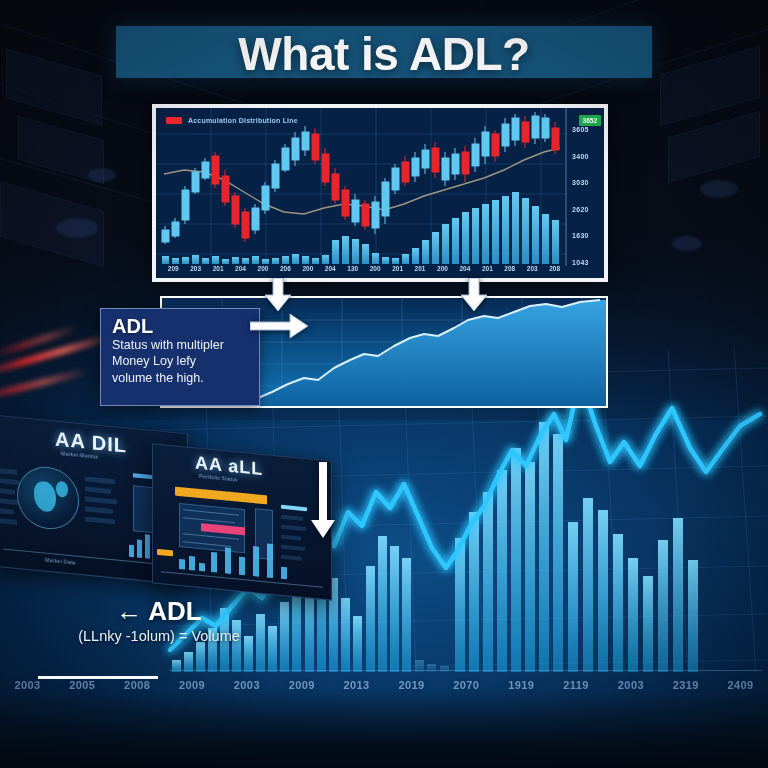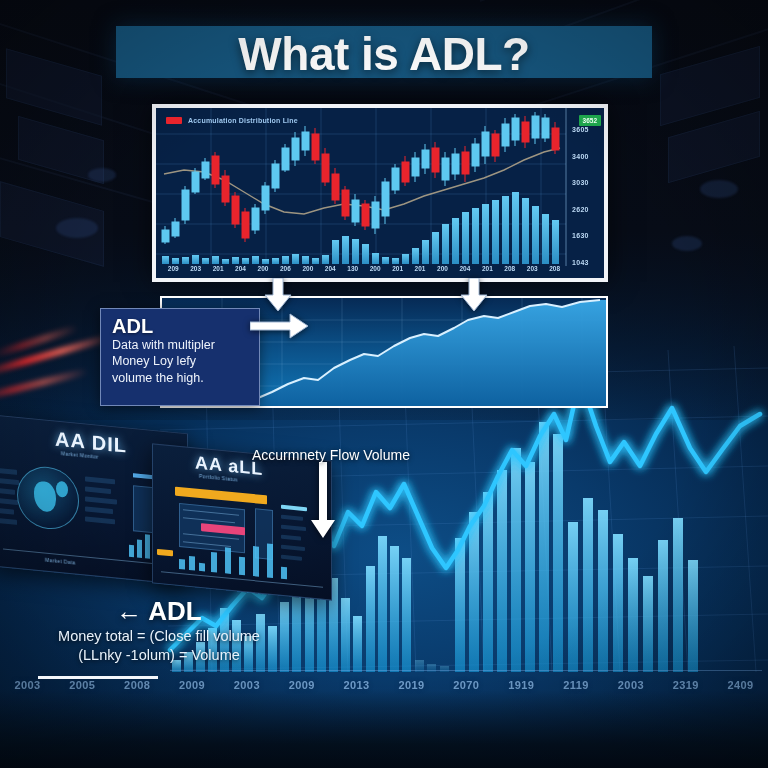--- a/index.html
+++ b/index.html
@@ -654,21 +654,21 @@
         <line x1="360" y1="0" x2="360" y2="110"></line>
         <line x1="420" y1="0" x2="420" y2="110"></line>
       </g>
       <path fill="url(#areaFill)" d="M96,100 L110,94 L126,86 L142,80 L156,82 L172,70 L188,62 L202,56 L216,58 L232,48 L248,40 L262,36 L276,38 L292,30 L306,22 L322,18 L336,20 L352,14 L368,8 L384,6 L400,9 L418,4 L438,2 L446,2 L446,110 L96,110 Z"></path>
       <polyline fill="none" stroke="#d9f0ff" stroke-width="2" stroke-linejoin="round" points="96,100 110,94 126,86 142,80 156,82 172,70 188,62 202,56 216,58 232,48 248,40 262,36 276,38 292,30 306,22 322,18 336,20 352,14 368,8 384,6 400,9 418,4 438,2"></polyline>
     </svg>
   </div>
 
   <div class="adl-box">
     <div class="h">ADL</div>
-    <div class="l">Data with multipler</div>
+    <div class="l">Status with multipler</div>
     <div class="l">Money Loy lefy</div>
     <div class="l">volume the high.</div>
   </div>
 
   <div class="arrow" style="left:262px; top:278px;">
     <svg width="32" height="34" viewBox="0 0 32 34">
       <path d="M11 0 h10 v17 h8 L16 33 L3 17 h8 Z" fill="#ffffff" stroke="#9fb6d4" stroke-width="1"></path>
     </svg>
   </div>
   <div class="arrow" style="left:458px; top:278px;">
@@ -740,28 +740,26 @@
     <div class="mon-bar" style="left:46px; top:114px; width:6px; height:8px;"></div>
     <div class="mon-bar" style="left:58px; top:102px; width:6px; height:20px;"></div>
     <div class="mon-bar" style="left:72px; top:96px; width:6px; height:26px;"></div>
     <div class="mon-bar" style="left:86px; top:104px; width:6px; height:18px;"></div>
     <div class="mon-bar" style="left:100px; top:92px; width:6px; height:30px;"></div>
     <div class="mon-bar" style="left:114px; top:88px; width:6px; height:34px;"></div>
     <div class="mon-bar" style="left:128px; top:110px; width:6px; height:12px;"></div>
     <div class="mon-line" style="left:8px; top:126px; width:162px;"></div>
   </div>
 
-  <div class="afv-label">Accurmnety Flow Volume</div>
 
   <div class="formula-wrap">
     <div class="formula-head">
       <span>←</span>
       <span>ADL</span>
     </div>
-    <div class="formula-line">Money total = (Close fill volume</div>
     <div class="formula-line">(LLnky -1olum) = Volume</div>
   </div>
   <div class="underline-accent"></div>
 
   <div class="title-banner"></div>
   <div class="title-text">What is ADL?</div>
 
   <div class="bottom-fade"></div>
   <div class="vignette"></div>
 </div>

